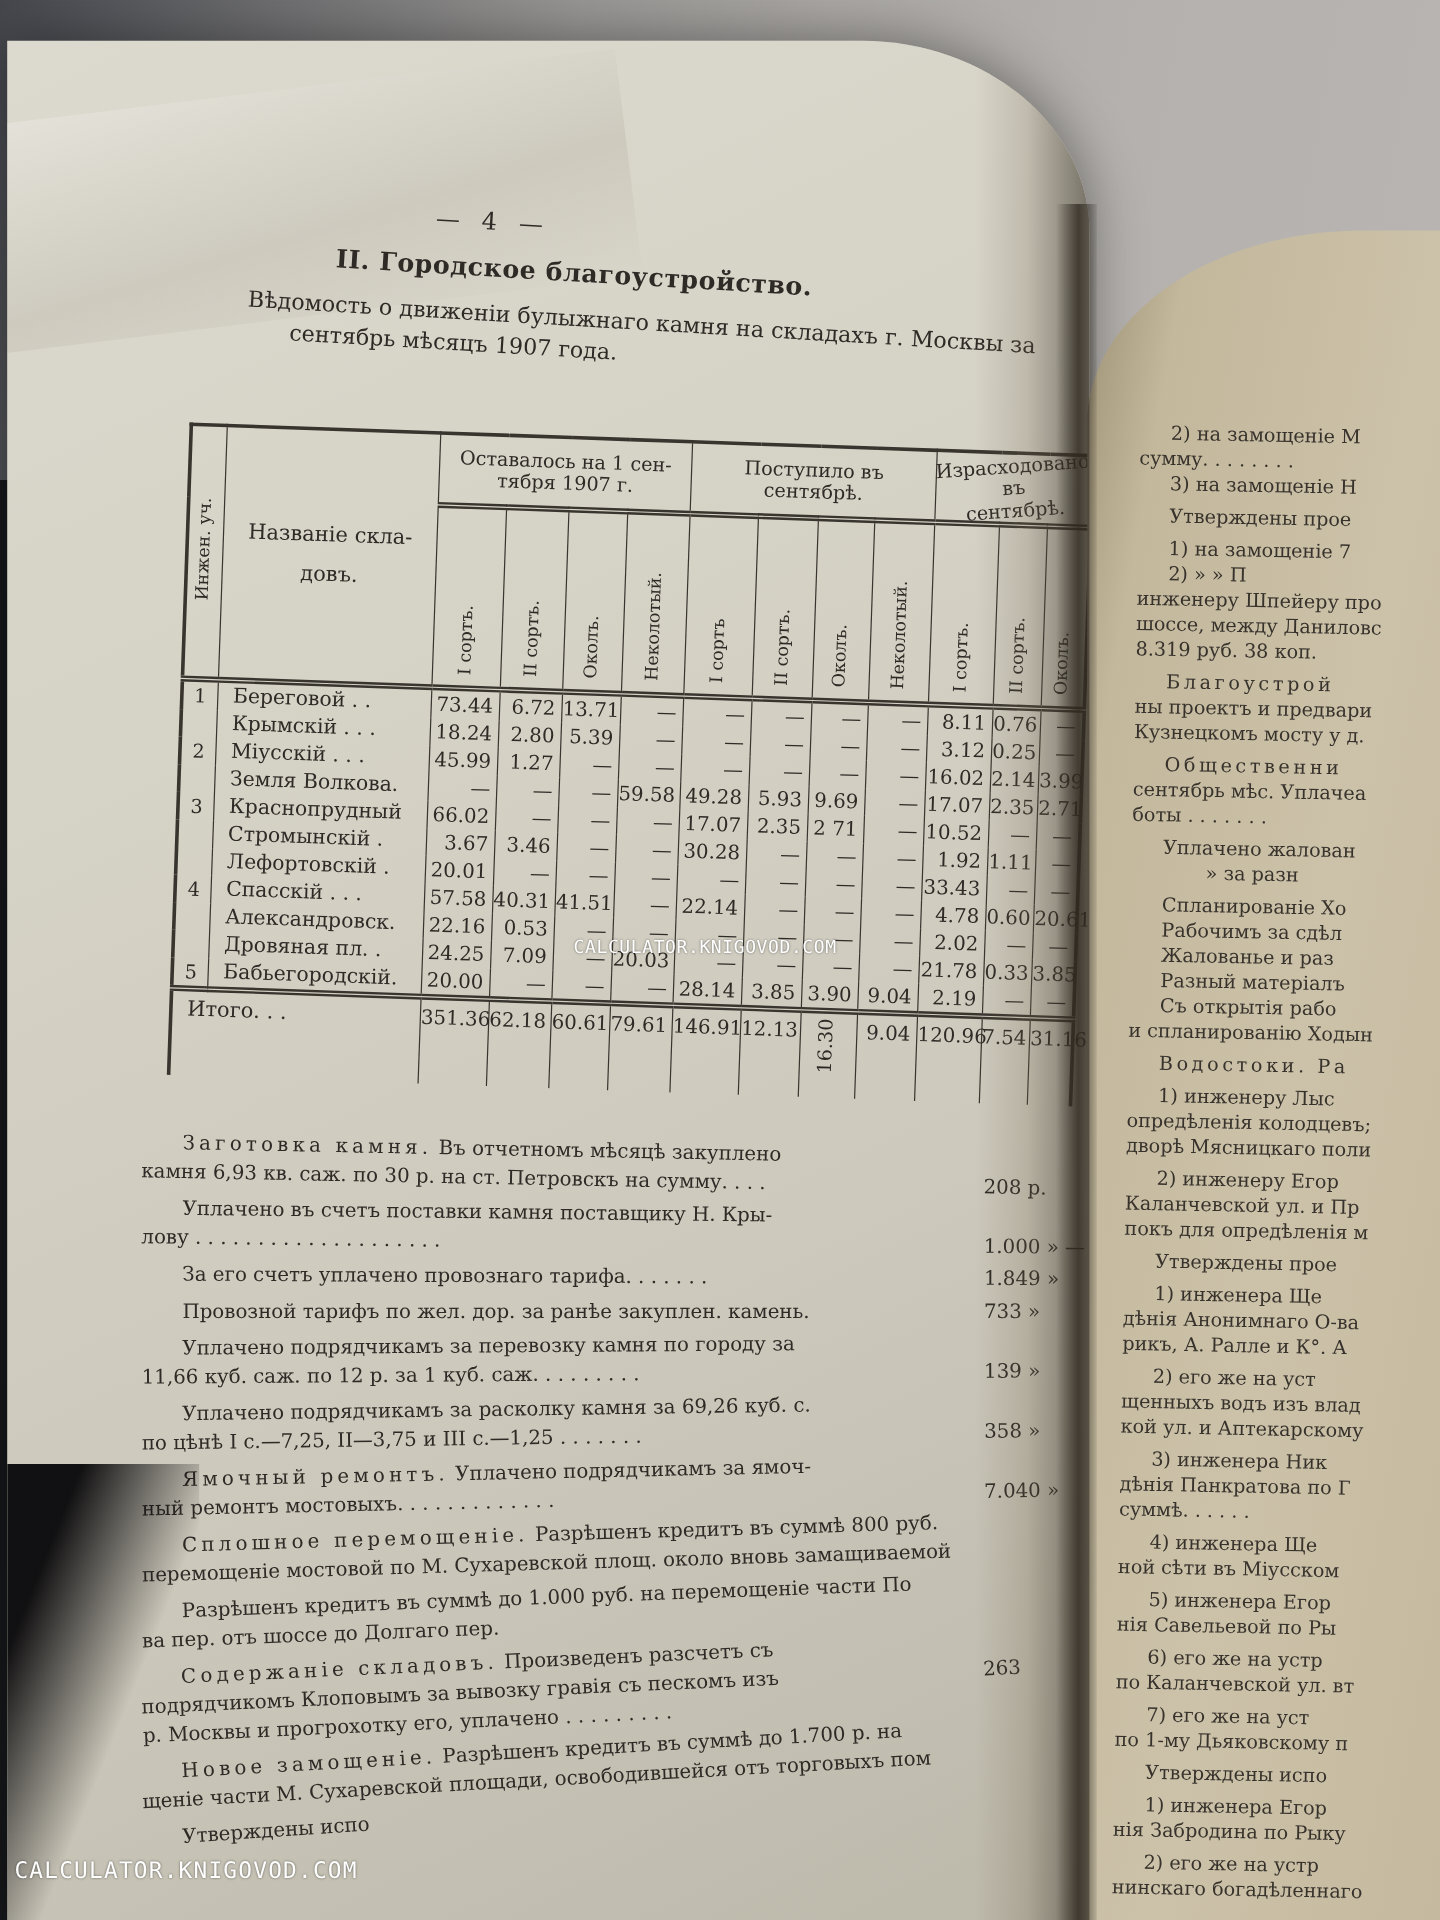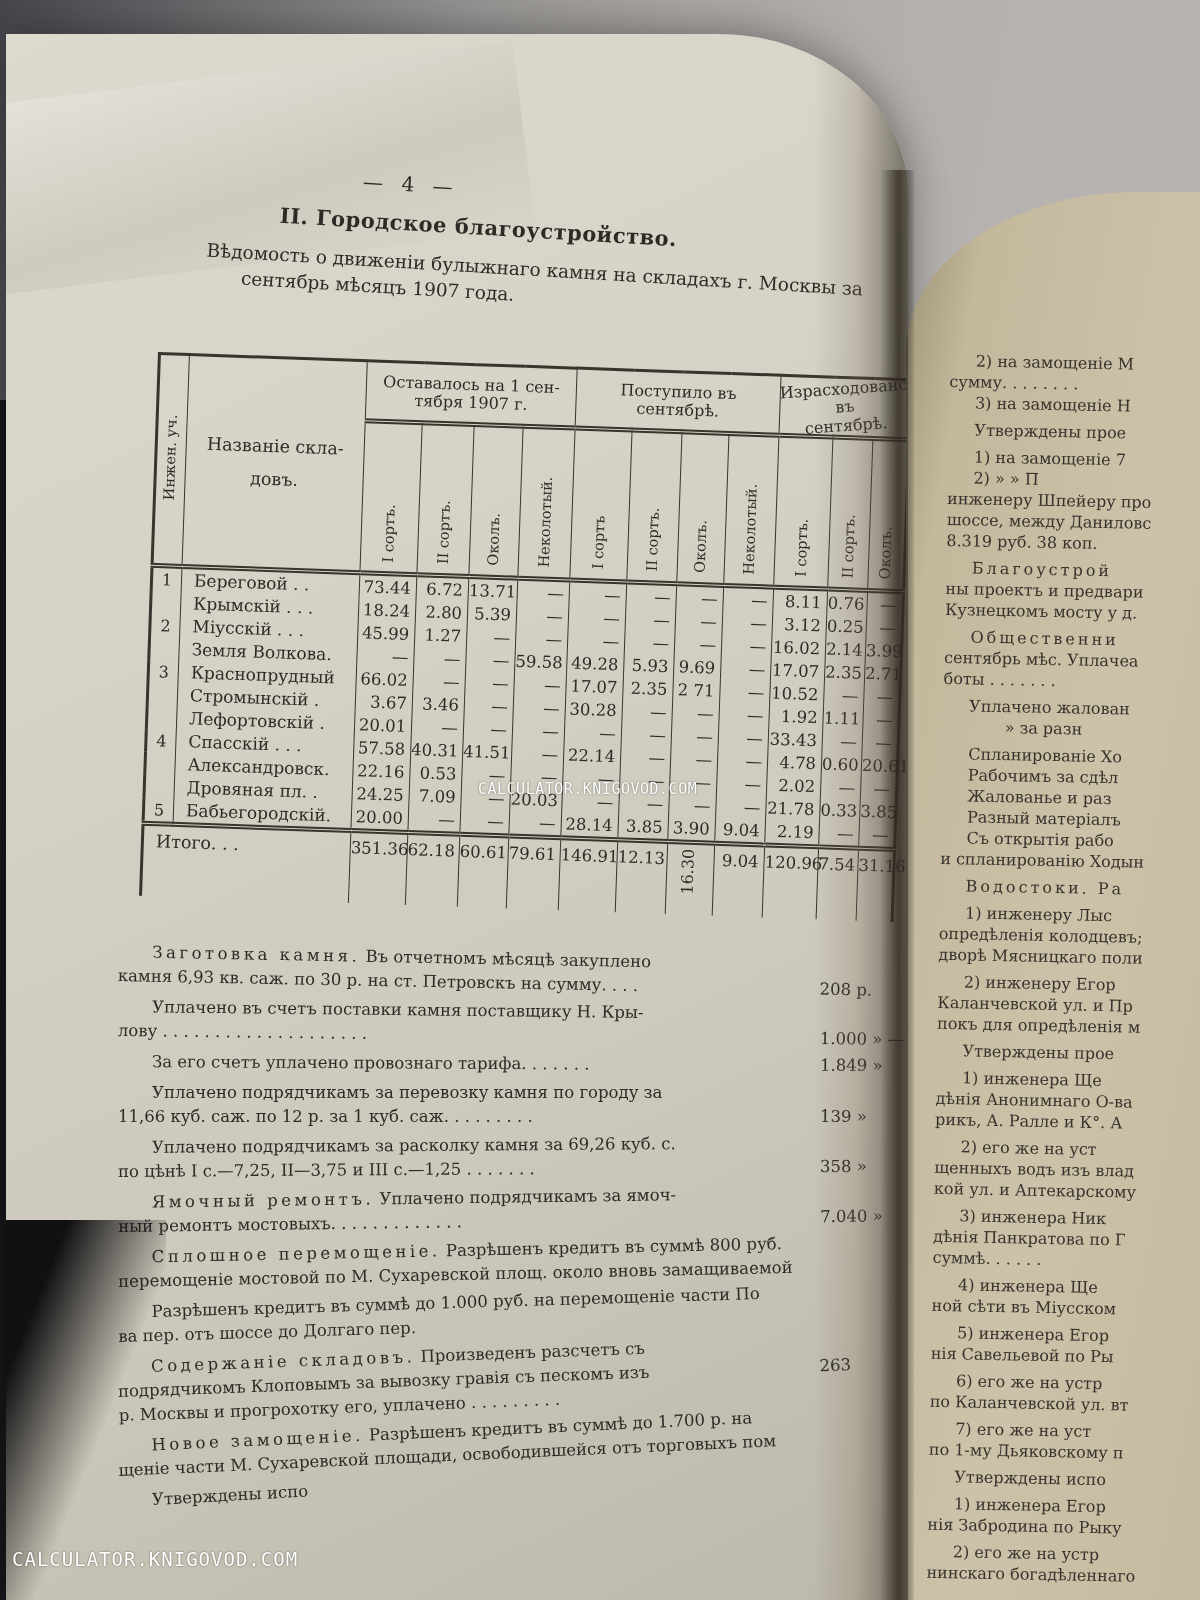--- a/index.html
+++ b/index.html
@@ -353,20 +353,23 @@
         <div class="para">
           <div class="line first"><span class="lead">Заготовка камня.</span><span> Въ отчетномъ мѣсяцѣ закуплено</span></div>
           <div class="line"><span>камня 6,93 кв. саж. по 30 р. на ст. Петровскъ на сумму.  .  .  .</span><span class="amt">208 р.</span></div>
         </div>
         <div class="para">
           <div class="line first"><span>Уплачено въ счетъ поставки камня поставщику Н. Кры-</span></div>
           <div class="line"><span>лову  .   .   .   .   .   .   .   .   .   .   .   .   .   .   .   .   .   .   .   .</span><span class="amt">1.000 » —</span></div>
         </div>
         <div class="para">
           <div class="line first"><span>За его счетъ уплачено провознаго тарифа.   .   .   .   .   .   .</span><span class="amt">1.849 »</span></div>
+        </div>
+        <div class="para">
+          <div class="line first"><span>Провозной тарифъ по жел. дор. за ранѣе закуплен. камень.</span><span class="amt">733 »</span></div>
         </div>
         <div class="para">
           <div class="line first"><span>Уплачено подрядчикамъ за перевозку камня по городу за</span></div>
           <div class="line"><span>11,66 куб. саж. по 12 р. за 1 куб. саж.   .   .   .   .   .   .   .   .</span><span class="amt">139 »</span></div>
         </div>
         <div class="para">
           <div class="line first"><span>Уплачено подрядчикамъ за расколку камня за 69,26 куб. с.</span></div>
           <div class="line"><span>по цѣнѣ I с.—7,25, II—3,75 и III с.—1,25   .   .   .   .   .   .   .</span><span class="amt">358 »</span></div>
         </div>
         <div class="para">

